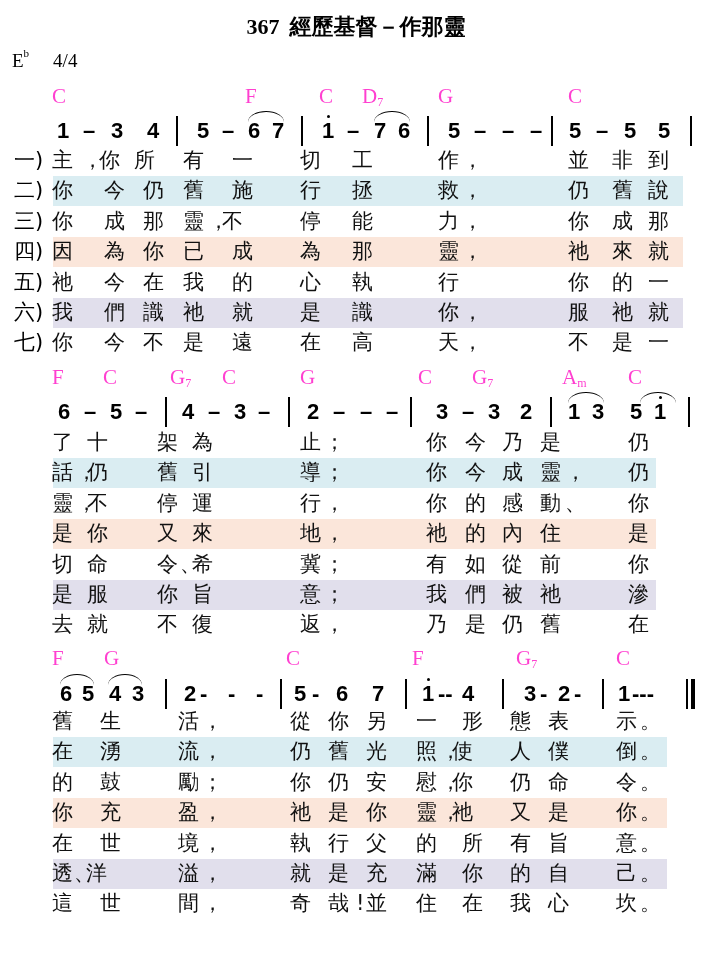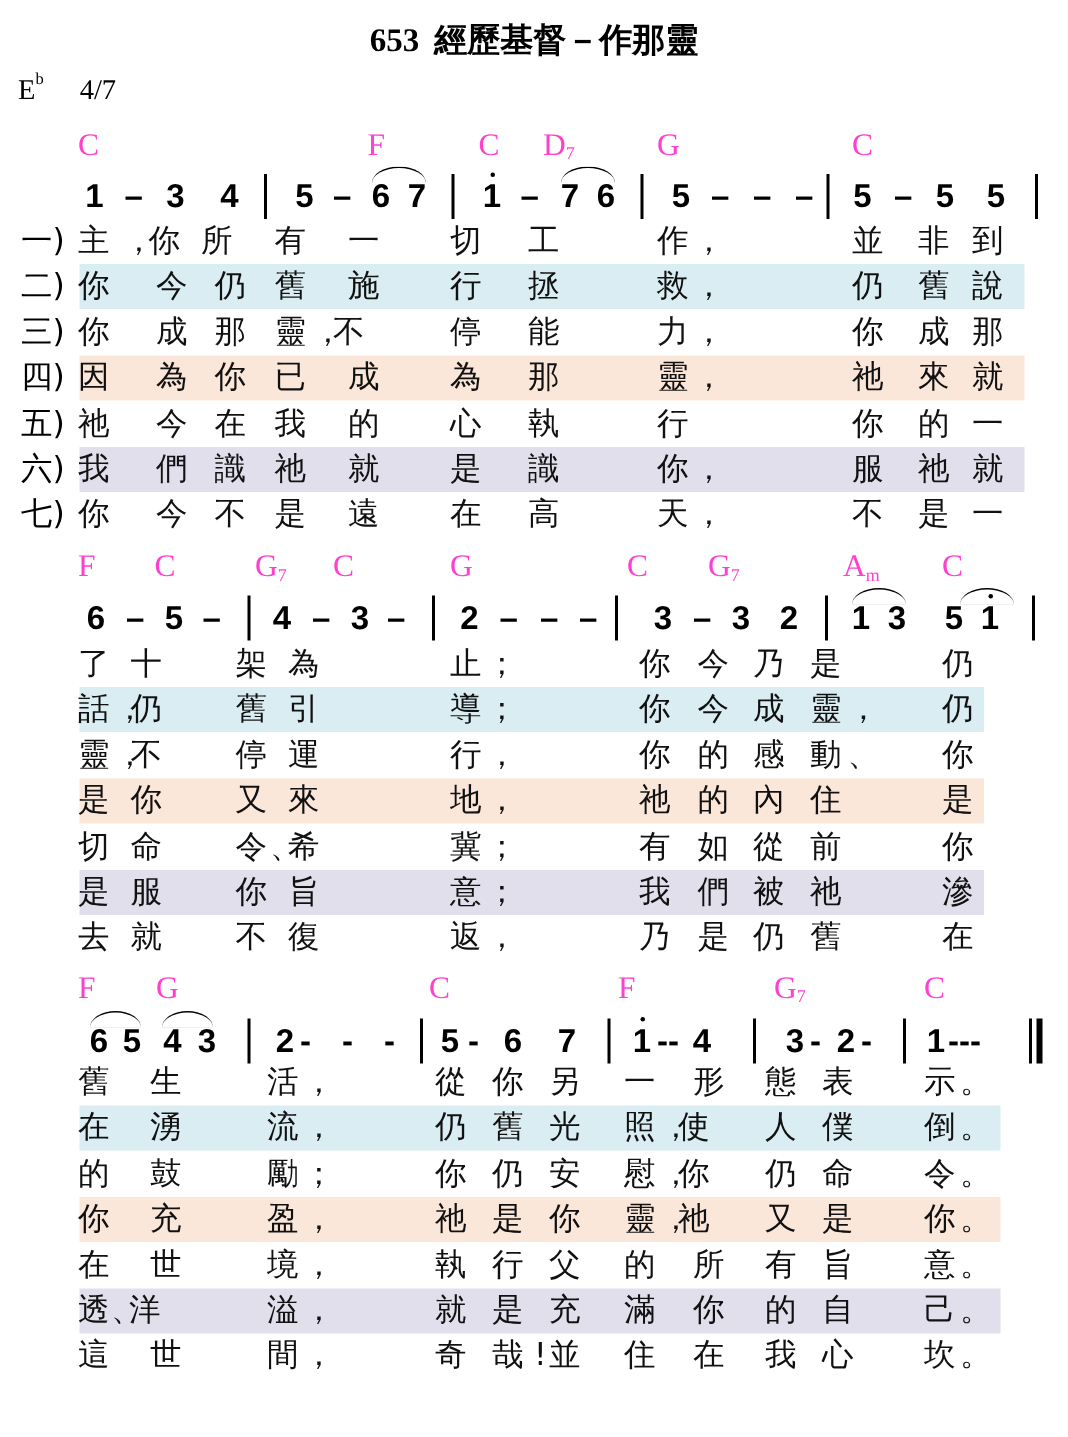--- a/index.html
+++ b/index.html
@@ -19,22 +19,22 @@
   .dbar .thick { position:absolute; left:5px; width:4px; height:100%; background:#000; }
   .dot { position:absolute; width:3px; height:3px; border-radius:50%; background:#000; }
   .tie { position:absolute; height:10px; border-top:1.6px solid #000; border-radius:50% 50% 0 0 / 100% 100% 0 0; }
   .band { position:absolute; height:30px; }
   .lyr { position:absolute; font-family:"DejaVu Sans","Liberation Sans",sans-serif; font-size:21px; line-height:1; white-space:nowrap; color:#111; }
   .vl { position:absolute; font-family:"DejaVu Sans",sans-serif; font-size:21px; line-height:1; left:16px; }
 </style>
 </head>
 <body>
 
-<div class="title"><span class="num">653</span><span>經歷基督－作那靈</span></div>
-<div class="key"><span>E</span><sup>b</sup><span class="meter">4/7</span></div>
+<div class="title"><span class="num">367</span><span>經歷基督－作那靈</span></div>
+<div class="key"><span>E</span><sup>b</sup><span class="meter">4/4</span></div>
 
 <div id="score">
     <div class="chord" style="left: 52px; top: 86px;">C</div>
     <div class="chord" style="left: 245px; top: 86px;">F</div>
     <div class="chord" style="left: 319px; top: 86px;">C</div>
     <div class="chord" style="left: 362px; top: 86px;">D<sub>7</sub></div>
     <div class="chord" style="left: 438px; top: 86px;">G</div>
     <div class="chord" style="left: 568px; top: 86px;">C</div>
     <div class="tie" style="left: 248px; width: 36px; top: 111px;"></div>
     <div class="tie" style="left: 374px; width: 36px; top: 111px;"></div>

